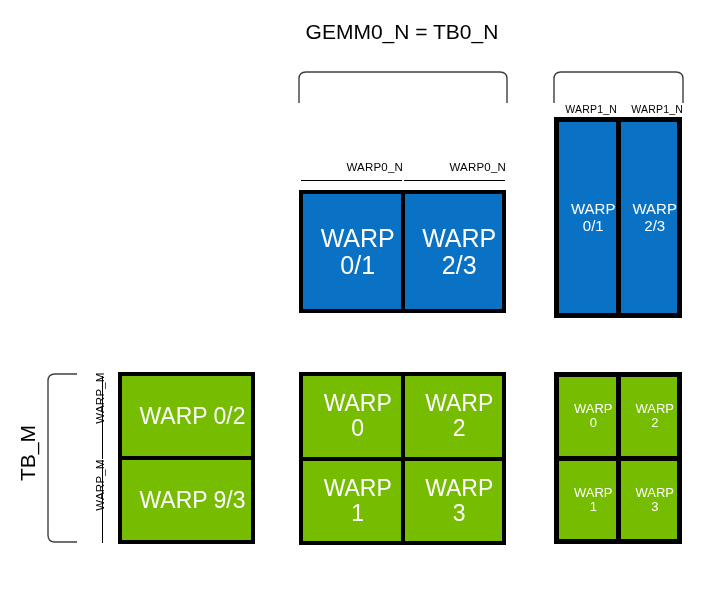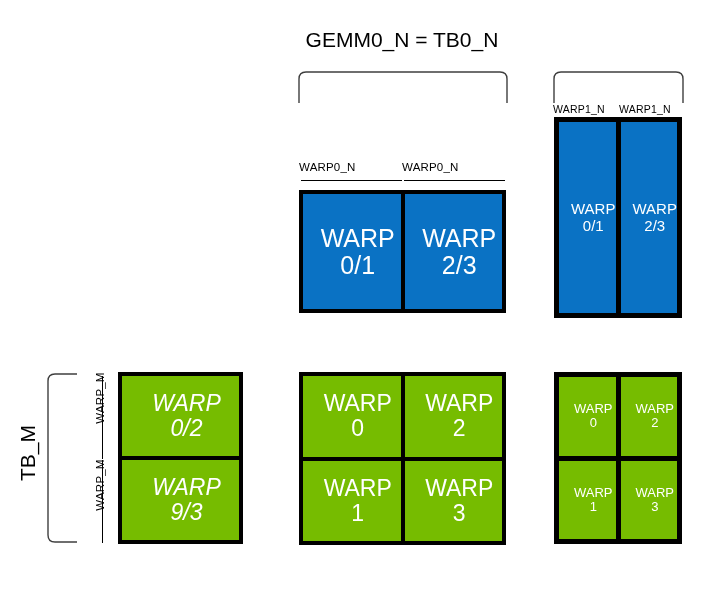--- a/index.html
+++ b/index.html
@@ -29,21 +29,21 @@
     text-align: center;
     color: #000;
     font-family: "Liberation Sans", sans-serif;
     white-space: pre-line;
   }
 
   
   .tick-label {
     font-size: 11.5px;
     line-height: 14px;
-    text-align: left;
+    text-align: right;
     color: #000;
     letter-spacing: 0.2px;
   }
   .tick-label.small {
     font-size: 10.5px;
   }
 
   
   .vert-label {
     font-size: 11.5px;
@@ -90,21 +90,21 @@
   .fs-tiny  { font-size: 13px; }
 
   
   .bracket-top svg, .bracket-left svg { display: block; }
 </style>
 </head>
 <body>
 
 <div id="canvas">
 
-  <div class="abs col-title" style="left:287px; top:18px; width:230px;margin-top:8px;">GEMM0_N = TB0_N</div>
+  <div class="abs col-title" style="left:287px; top:18px; width:230px;">GEMM0_N = TB0_N</div>
 
 
   <div class="abs bracket-top" style="left:298px; top:70px; width:210px; height:34px;">
     <svg width="210" height="34" viewBox="0 0 210 34">
       <path d="M1,33 L1,9 Q1,2 8,2 L202,2 Q209,2 209,9 L209,33" fill="none" stroke="#3f3f3f" stroke-width="1.4"></path>
     </svg>
   </div>
 
   <div class="abs bracket-top" style="left:553px; top:70px; width:131px; height:34px;">
     <svg width="131" height="34" viewBox="0 0 131 34">
@@ -144,22 +144,22 @@
       <path d="M31,1 L9,1 Q2,1 2,8 L2,162 Q2,169 9,169 L31,169" fill="none" stroke="#3f3f3f" stroke-width="1.4"></path>
     </svg>
   </div>
 
   <div class="abs vert-label" style="left:62px; top:390px; width:80px; height:16px;">WARP_M</div>
   <div class="abs vert-label" style="left:62px; top:477px; width:80px; height:16px;">WARP_M</div>
 
   <div class="abs" style="left:102px; top:376px; width:1px; height:83px; background:#000;"></div>
   <div class="abs" style="left:102px; top:460px; width:1px; height:83px; background:#000;"></div>
 
-  <div class="abs block" style="left:118px; top:372px; width:125px; height:172px;
-              grid-template-rows:1fr 1fr; gap:4px; padding:4px;font-style:italic;">
+  <div class="abs block" style="left:118px; top:372px; width:137px; height:172px;
+              grid-template-rows:1fr 1fr; gap:4px; padding:4px;">
     <div class="cell green fs-mid">WARP 0/2</div>
     <div class="cell green fs-mid">WARP 9/3</div>
   </div>
 
   <div class="abs block" style="left:299px; top:372px; width:207px; height:173px;
               grid-template-columns:1fr 1fr; grid-template-rows:1fr 1fr;
               gap:4px; padding:4px;">
     <div class="cell green fs-mid">WARP
 0</div>
     <div class="cell green fs-mid">WARP

